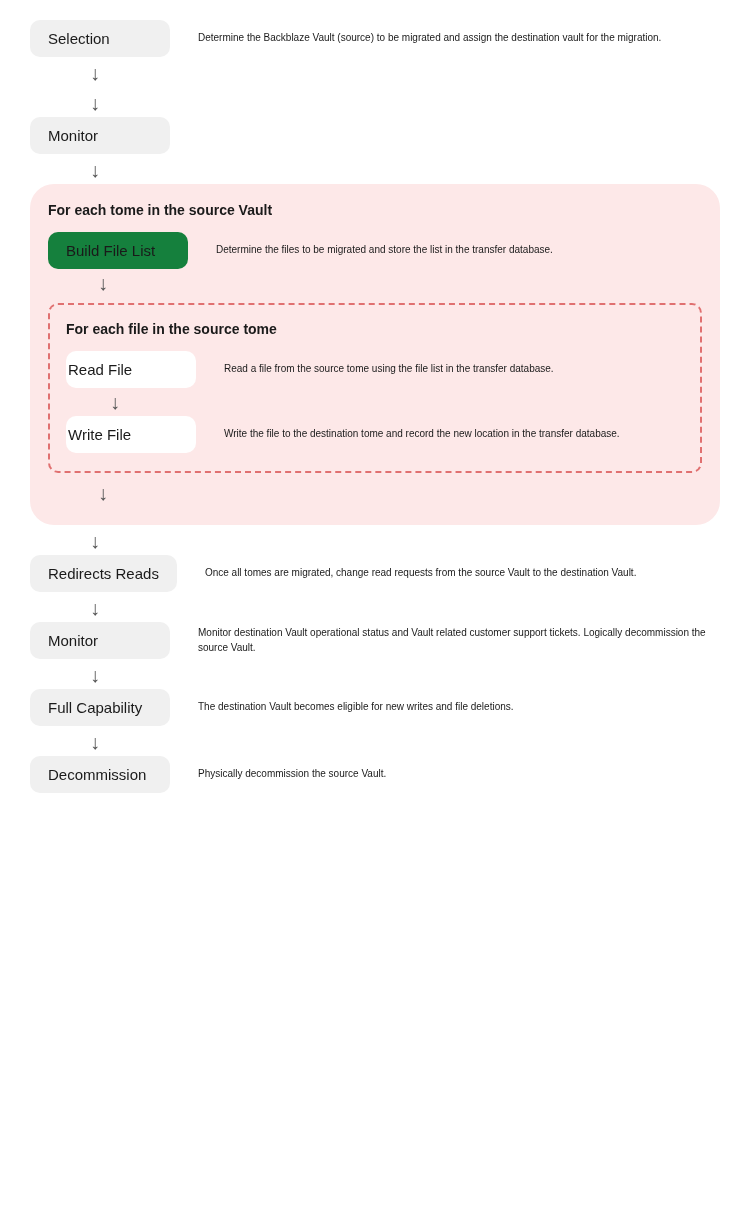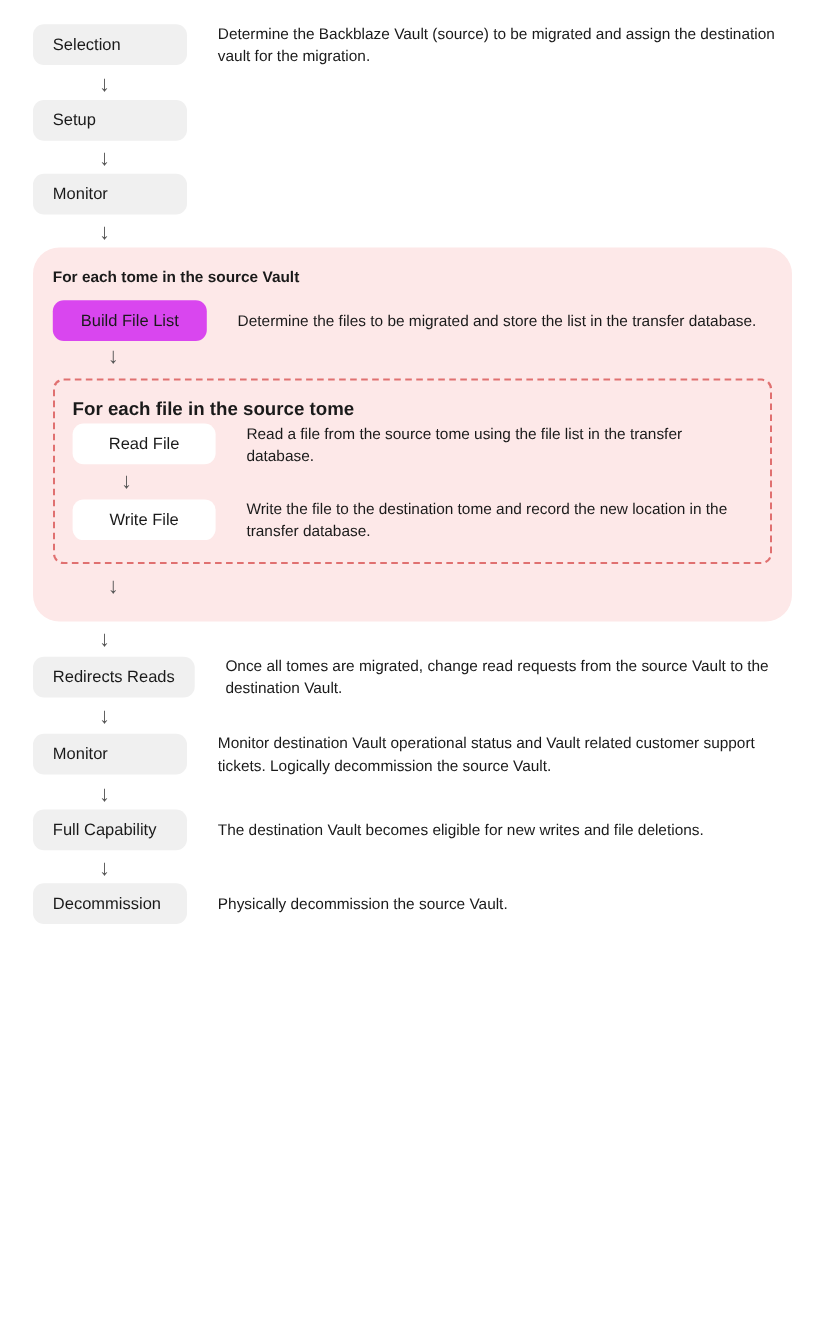--- a/index.html
+++ b/index.html
@@ -32,21 +32,21 @@
       border-radius: 10px;
       padding: 10px 18px;
       min-width: 140px;
       max-width: 175px;
       font-size: 15px;
       color: #1a1a1a;
       flex-shrink: 0;
     }
 
     .step-desc {
-      font-size: 14px;
+      font-size: 10px;
       color: #1a1a1a;
       margin-left: 28px;
       line-height: 1.45;
       flex: 1;
     }
 
     .arrow {
       font-size: 20px;
       color: #555;
       margin: 4px 0 4px 60px;
@@ -74,44 +74,44 @@
       border: 2px dashed #e07070;
       border-radius: 10px;
       padding: 16px 16px 16px 16px;
       background: transparent;
       margin-top: 10px;
       margin-bottom: 10px;
     }
 
     .inner-loop-label {
       font-weight: 700;
-      font-size: 17px;
-      color: #1a1a1a;
-      margin-bottom: 2px;
+      font-size: 14px;
+      color: #1a1a1a;
+      margin-bottom: 14px;
     }
 
     .inner-step-box {
       background: #fff;
       border-radius: 10px;
-      padding: 10px 18px;
+      padding: 10px 2px;
       min-width: 130px;
       max-width: 155px;
-      text-align: center;
+      text-align: left;
       font-size: 15px;
       color: #1a1a1a;
       flex-shrink: 0;
     }
 
     .outer-step-box {
-      background: #d946ef;
+      background: #15803d;
       border-radius: 10px;
       padding: 10px 18px;
       min-width: 140px;
       max-width: 170px;
-      text-align: center;
+      text-align: left;
       font-size: 15px;
       color: #1a1a1a;
       flex-shrink: 0;
     }
 
     .arrow-outer {
       font-size: 20px;
       color: #555;
       margin: 4px 0 4px 50px;
       line-height: 1;
@@ -132,23 +132,20 @@
   <div class="step-row">
     <div class="step-box">
       <span>Selection</span>
     </div>
     <span class="step-desc">Determine the Backblaze Vault (source) to be migrated and assign the destination vault for the migration.</span>
   </div>
 
   <div class="arrow">↓</div>
 
   <div class="step-row">
-    <div class="step-box">
-      <span>Setup</span>
-    </div>
   </div>
 
   <div class="arrow">↓</div>
 
   <div class="step-row">
     <div class="step-box">
       <span>Monitor</span>
     </div>
   </div>
 

